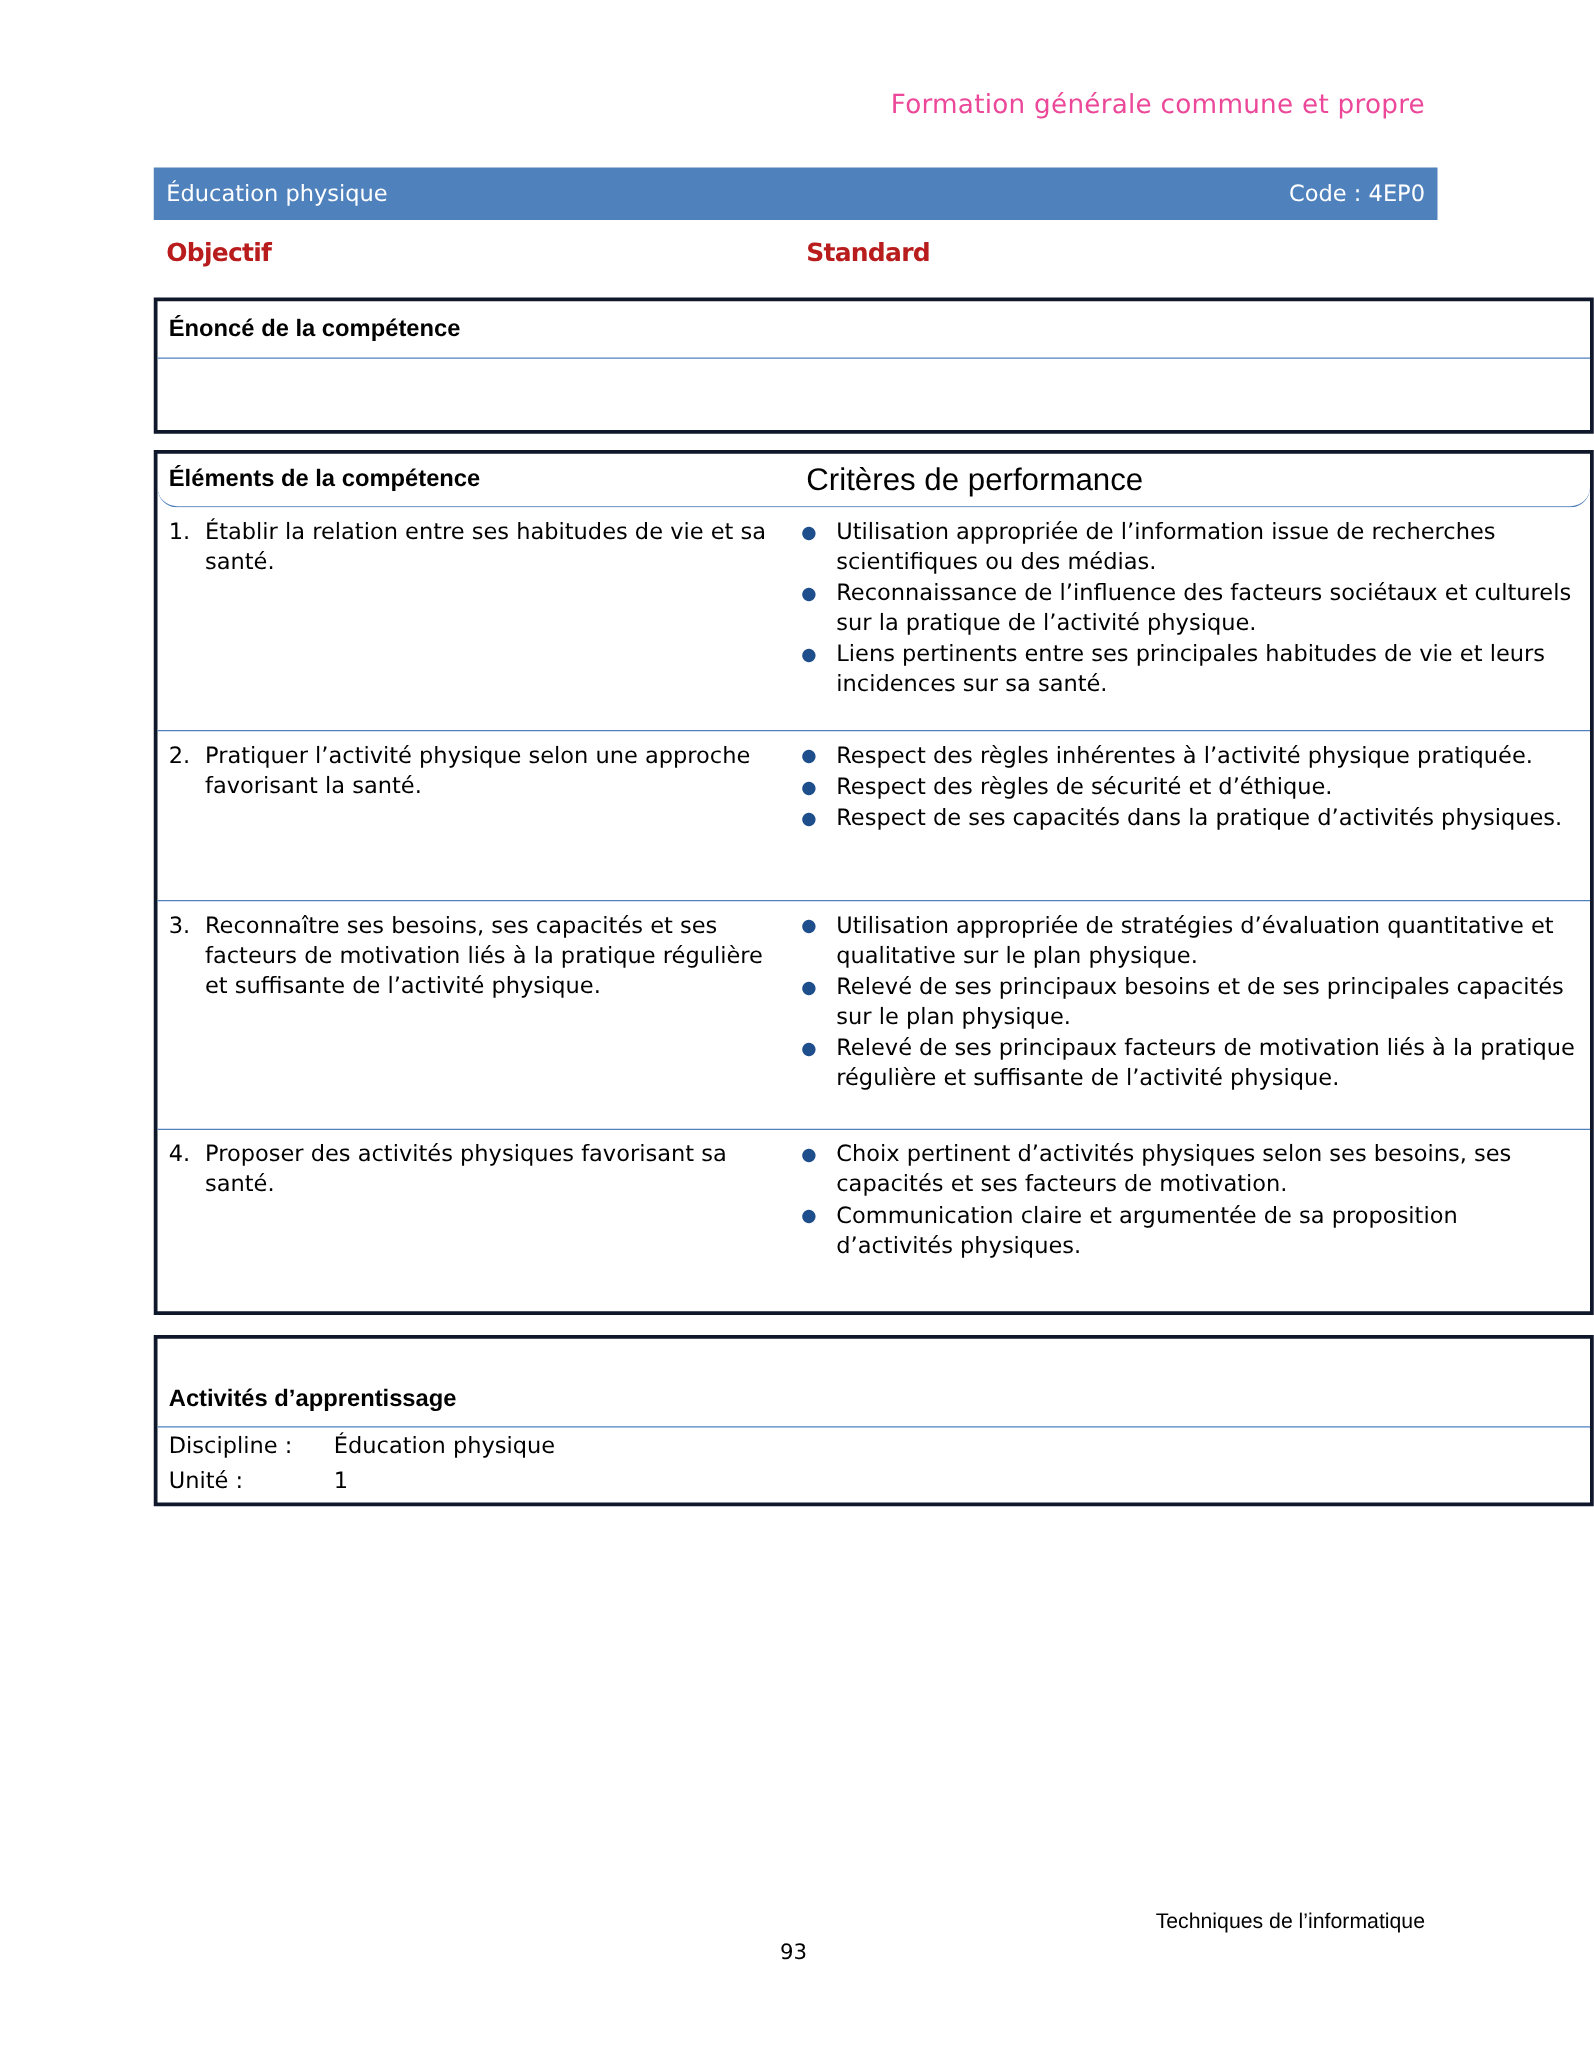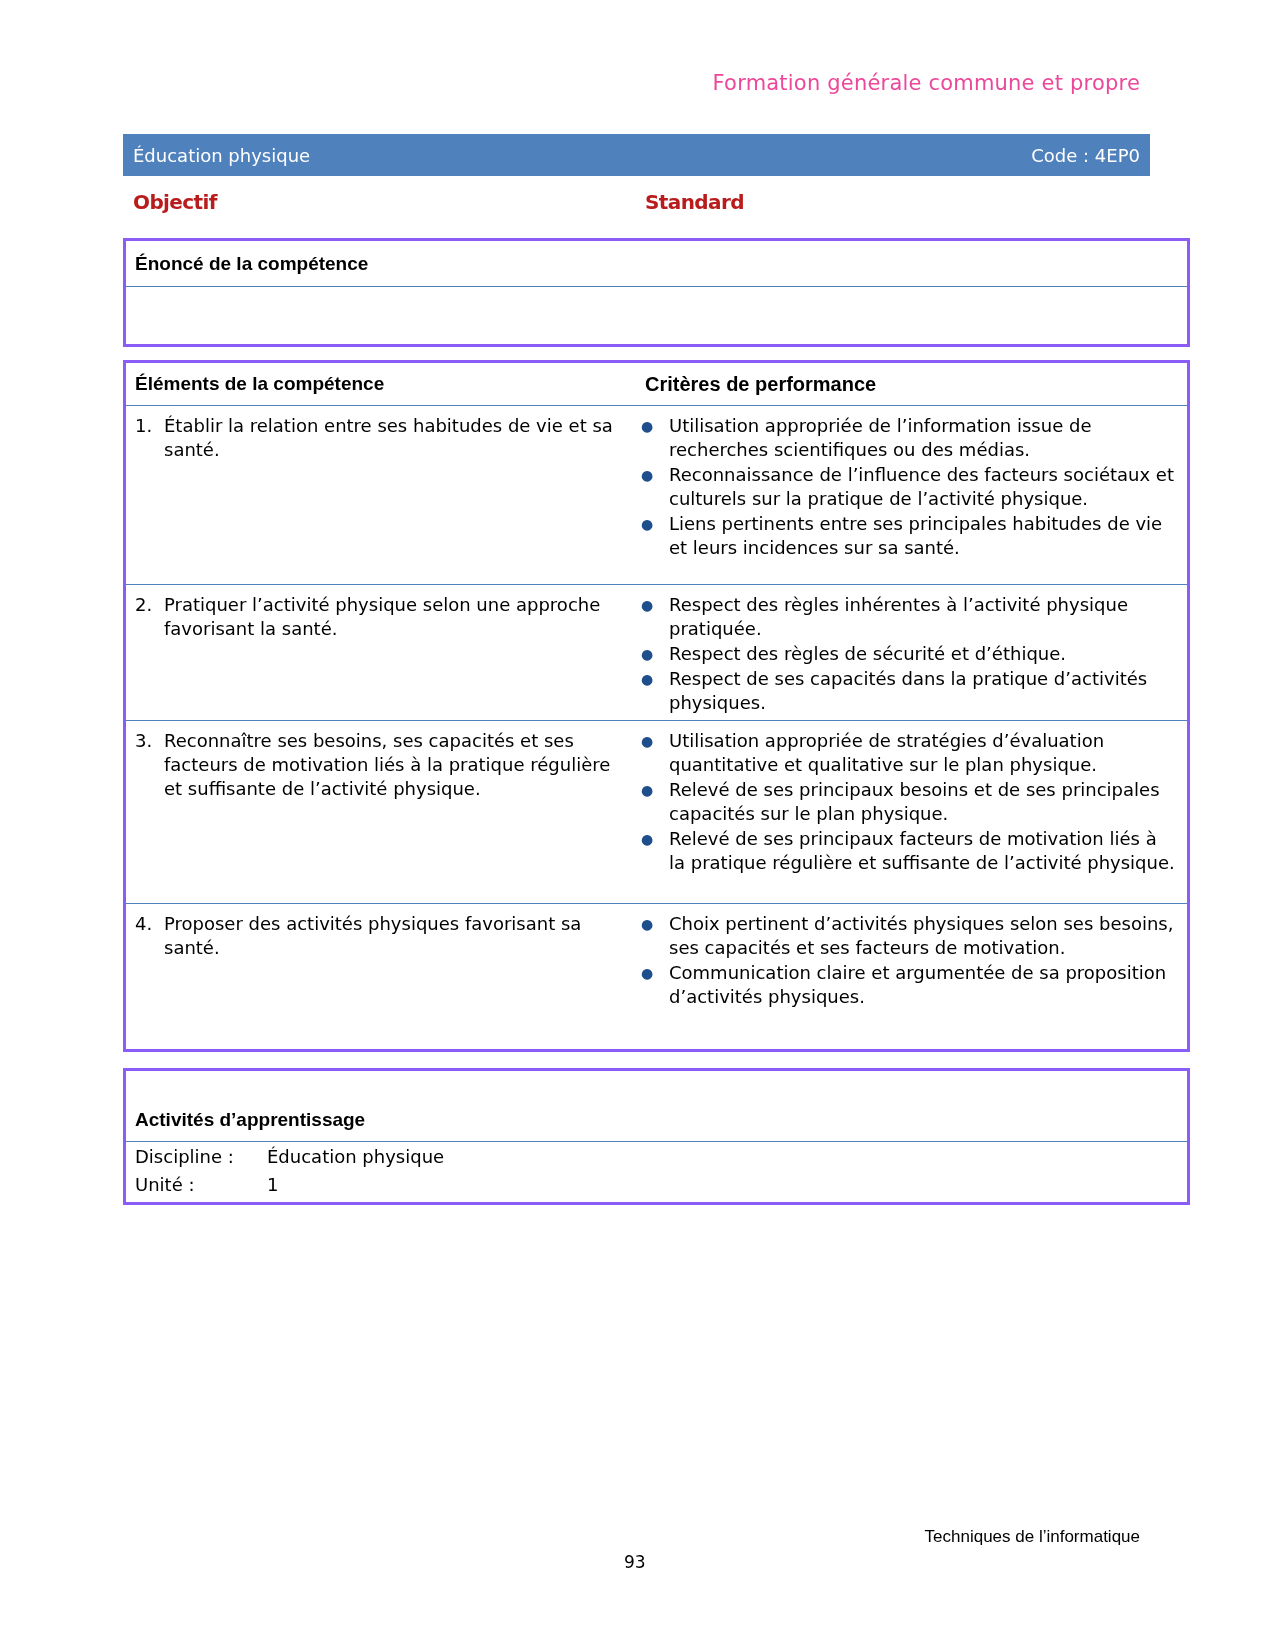--- a/index.html
+++ b/index.html
@@ -6,21 +6,21 @@
     body { width: 1275px; height: 1650px; position: relative; overflow: hidden;
            font-family: "DejaVu Sans", sans-serif; color: #000; }
     .page-header { position: absolute; right: 135px; top: 71px; font-size: 21px; color: #ec4899;
                    letter-spacing: 0.2px; }
     .course-bar { position: absolute; left: 123px; top: 134px; width: 1027px; height: 42px;
                   background: #4f81bd; color: #ffffff; font-size: 18px; display: flex;
                   align-items: center; justify-content: space-between; box-sizing: border-box;
                   padding: 0 10px 0 10px; }
     .obj-title { position: absolute; top: 190px; font-size: 20px; font-weight: bold; color: #b91c1c;
                  letter-spacing: -0.6px; }
-    .box { position: absolute; left: 123px; width: 1067px; border: 3px solid #8b5cf6; box-sizing: border-box; }
+    .box { position: absolute; left: 123px; width: 1152px; border: 3px solid #0f172a; box-sizing: border-box; }
     .box-head { font-family: "Liberation Sans", sans-serif; font-weight: bold; font-size: 19px;
                 padding: 0 0 0 9px; box-sizing: border-box; border-bottom: 1.5px solid #4f81bd;
                 display: flex; align-items: center; }
     .enonce-body { font-family: "Liberation Sans", sans-serif; font-size: 19px; line-height: 24px;
                    padding: 8px 9px; width: 500px; }
     .grid-row { display: flex; border-bottom: 1.5px solid #4f81bd; box-sizing: border-box; }
     .grid-row:last-child { border-bottom: none; }
     .col-left { width: 512px; padding: 8px 10px 0 9px; box-sizing: border-box; }
     .col-right { flex: 1; padding: 8px 10px 0 0; box-sizing: border-box; }
     .numitem { display: flex; font-size: 18px; line-height: 24px; }
@@ -48,23 +48,23 @@
 </div>
 
 <div class="obj-title" style="left:133px;">Objectif</div>
 <div class="obj-title" style="left:645px;">Standard</div>
 
 <div class="box" style="top:238px; height:109px;">
   <div class="box-head" style="height:46px;">Énoncé de la compétence</div>
 </div>
 
 <div class="box" style="top:360px; height:692px;">
-  <div class="grid-row" style="height:43px; align-items:center;">
+  <div class="grid-row" style="height:43px; align-items:center;border-radius:16px;">
     <div class="col-left" style="padding-top:0; font-family:'Liberation Sans',sans-serif; font-weight:bold; font-size:19px;">Éléments de la compétence</div>
-    <div class="col-right" style="padding-top:0; font-family:'Liberation Sans',sans-serif; font-weight:bold; font-size:20px; padding-left:7px;">Critères de performance</div>
+    <div class="col-right" style="padding-top:0; font-family:'Liberation Sans',sans-serif; font-weight:normal; font-size:25px; padding-left:7px;">Critères de performance</div>
   </div>
 
   <div class="grid-row" style="height:179px;">
     <div class="col-left">
       <div class="numitem">
         <span class="num">1.</span>
         <span class="txt">Établir la relation entre ses habitudes de vie et sa santé.</span>
       </div>
     </div>
     <div class="col-right">

